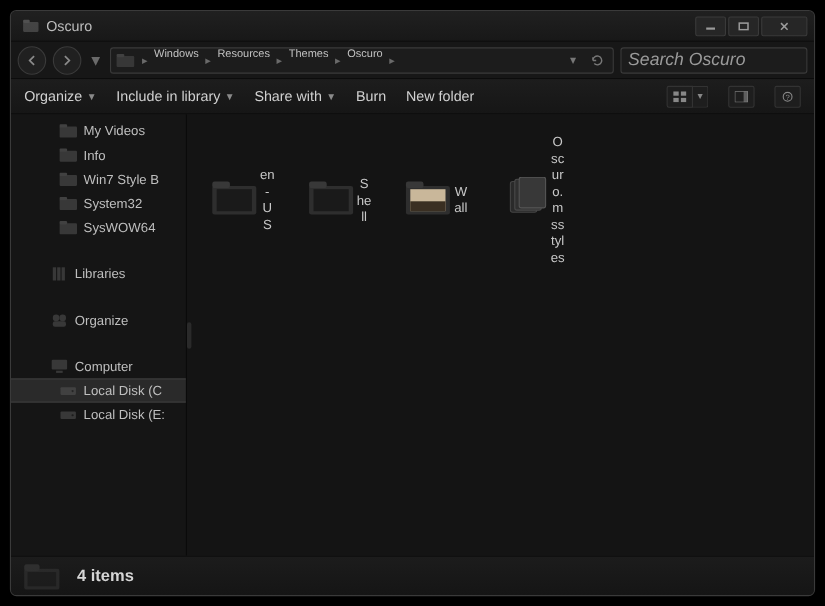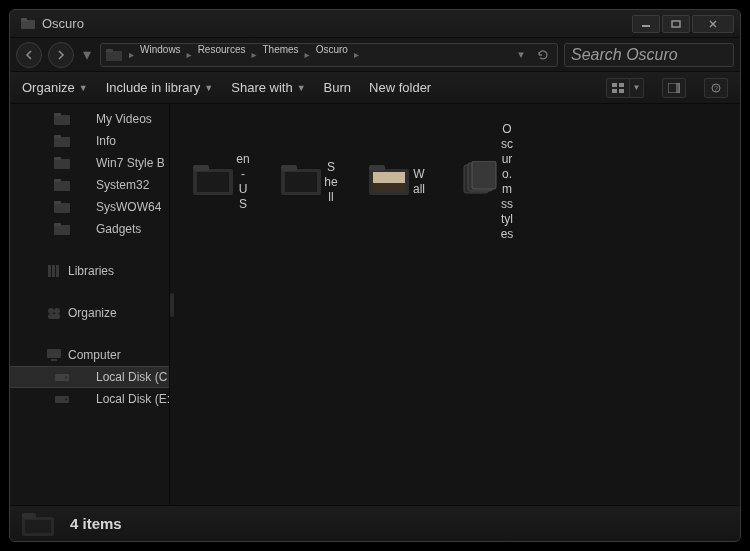--- a/index.html
+++ b/index.html
@@ -106,21 +106,21 @@
     overflow: hidden; padding-top: 4px;
   }
   .tree-item {
     display: flex; align-items: center; height: 22px;
     color: #bfbfbf; font-size: 12px; cursor: pointer;
     padding-left: 6px; white-space: nowrap; overflow: hidden;
   }
   .tree-item.selected { background: #2a2a2a; border:1px solid #3c3c3c; border-left:none; border-right:none; }
   .tree-item .ico { width: 16px; height: 14px; margin-right: 6px; opacity:.55; flex-shrink:0;}
   .tree-item.indent1 { padding-left: 36px; }
-  .tree-item.indent2 { padding-left: 44px; gap: 20px; }
+  .tree-item.indent2 { padding-left: 44px; }
   .tree-gap { height: 20px; }
   .splitter { width:4px; cursor:ew-resize; position:relative;}
   .splitter .grip{position:absolute; top:50%; left:0; width:4px; height:24px; transform:translateY(-50%); background:#2a2a2a; border-radius:2px;}
 
   .content {
     flex: 1; padding: 14px 16px; overflow: auto;
     display: flex; flex-wrap: wrap; align-content: flex-start; gap: 24px 28px;
   }
   .file {
     width: 60px; display: flex; flex-direction: row; align-items: center;
@@ -308,27 +308,20 @@
           </svg>
           <span>System32</span>
         </div>
       <div class="tree-item indent2">
           <svg class="ico" viewBox="0 0 16 14">
             <rect x="0" y="3" width="16" height="10" rx="1" fill="#555"></rect>
             <rect x="0" y="1" width="7" height="3" rx="1" fill="#666"></rect>
           </svg>
           <span>SysWOW64</span>
         </div>
-      <div class="tree-item indent2">
-          <svg class="ico" viewBox="0 0 16 14">
-            <rect x="0" y="3" width="16" height="10" rx="1" fill="#555"></rect>
-            <rect x="0" y="1" width="7" height="3" rx="1" fill="#666"></rect>
-          </svg>
-          <span>Gadgets</span>
-        </div>
 
       <div class="tree-gap"></div>
       <div class="tree-item indent1">
           <svg class="ico" viewBox="0 0 16 14">
             <rect x="2" y="1" width="3" height="12" fill="#555"></rect>
             <rect x="6" y="1" width="3" height="12" fill="#555"></rect>
             <rect x="10" y="1" width="3" height="12" fill="#555"></rect>
           </svg>
           <span>Libraries</span>
         </div>

